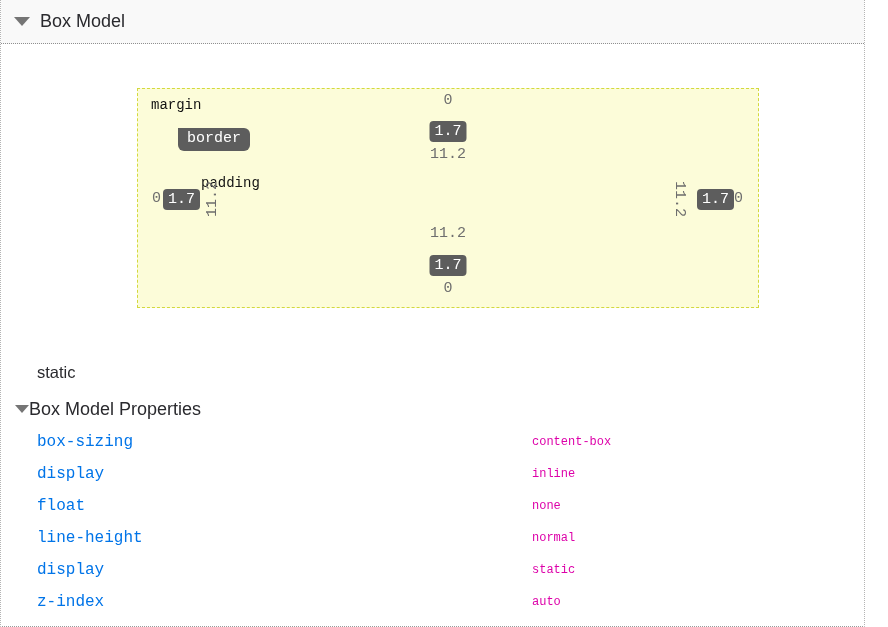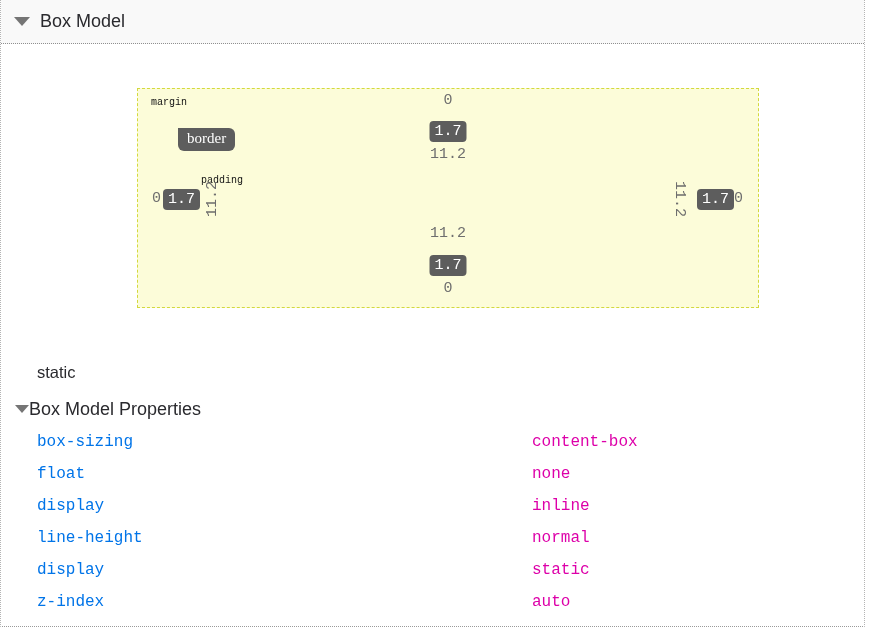--- a/index.html
+++ b/index.html
@@ -39,21 +39,21 @@
   .margin-box {
     position: relative;
     width: 622px; height: 220px;
     margin: 44px 0 0 136px;
     background: var(--margin-bg, #fcfcd9);
     border: 1px dashed var(--margin-border, #d3d93e);
   }
   .region-label {
     position: absolute;
     font-family: "Liberation Mono", "DejaVu Sans Mono", monospace;
-    font-size: 10px; color: #111;
+    font-size: 14px; color: #111;
   }
   .dim-value {
     position: absolute;
     font-family: "Liberation Mono", "DejaVu Sans Mono", monospace;
     font-size: 15px; line-height: 18px;
     color: var(--value-text, #6e6e6e);
     white-space: nowrap;
   }
   .dim-value.h-center { left: 0; width: 100%; text-align: center; }
   .border-frame {
@@ -85,21 +85,21 @@
     min-width: 30px;
     text-align: center;
     white-space: nowrap;
   }
   .badge.h-center { left: 50%; transform: translateX(-50%); }
   .border-label-badge {
     position: absolute;
     left: 40px; top: 39px;
     background: var(--border-bg, #5d5d5d);
     color: #fff;
-    font-family: Liberation Serif, serif;
+    font-family: Liberation Mono, monospace;
     font-size: 15px;
     padding: 2px 9px 4px 9px;
     border-radius: 0 6px 6px 6px;
   }
   .rot {
     position: absolute;
     font-family: "Liberation Mono", "DejaVu Sans Mono", monospace;
     font-size: 15px;
     color: var(--value-text, #6e6e6e);
     white-space: nowrap;
@@ -130,21 +130,21 @@
     gap: 44px;
   }
   .prop-name {
     width: 451px;
     font-family: "Liberation Mono", "DejaVu Sans Mono", monospace;
     font-size: 16px;
     color: var(--property-name, #0074e8);
   }
   .prop-value {
     font-family: "Liberation Mono", "DejaVu Sans Mono", monospace;
-    font-size: 16px;
+    font-size: 12px;
     color: var(--property-value, #dd00a9);
   }
 </style>
 </head>
 <body>
 
 <div class="panel">
 
   <div class="section-header">
     <span class="twisty"></span>
@@ -188,28 +188,28 @@
     <span class="twisty small"></span>
     <span class="section-title">Box Model Properties</span>
   </div>
 
   <div class="props-list">
     <div class="prop-row">
       <span class="prop-name">box-sizing</span>
       <span class="prop-value">content-box</span>
     </div>
     <div class="prop-row">
+      <span class="prop-name">display</span>
+      <span class="prop-value">inline</span>
+    </div>
+    <div class="prop-row">
       <span class="prop-name">float</span>
       <span class="prop-value">none</span>
     </div>
     <div class="prop-row">
-      <span class="prop-name">display</span>
-      <span class="prop-value">inline</span>
-    </div>
-    <div class="prop-row">
       <span class="prop-name">line-height</span>
       <span class="prop-value">normal</span>
     </div>
     <div class="prop-row">
       <span class="prop-name">display</span>
       <span class="prop-value">static</span>
     </div>
     <div class="prop-row">
       <span class="prop-name">z-index</span>
       <span class="prop-value">auto</span>

